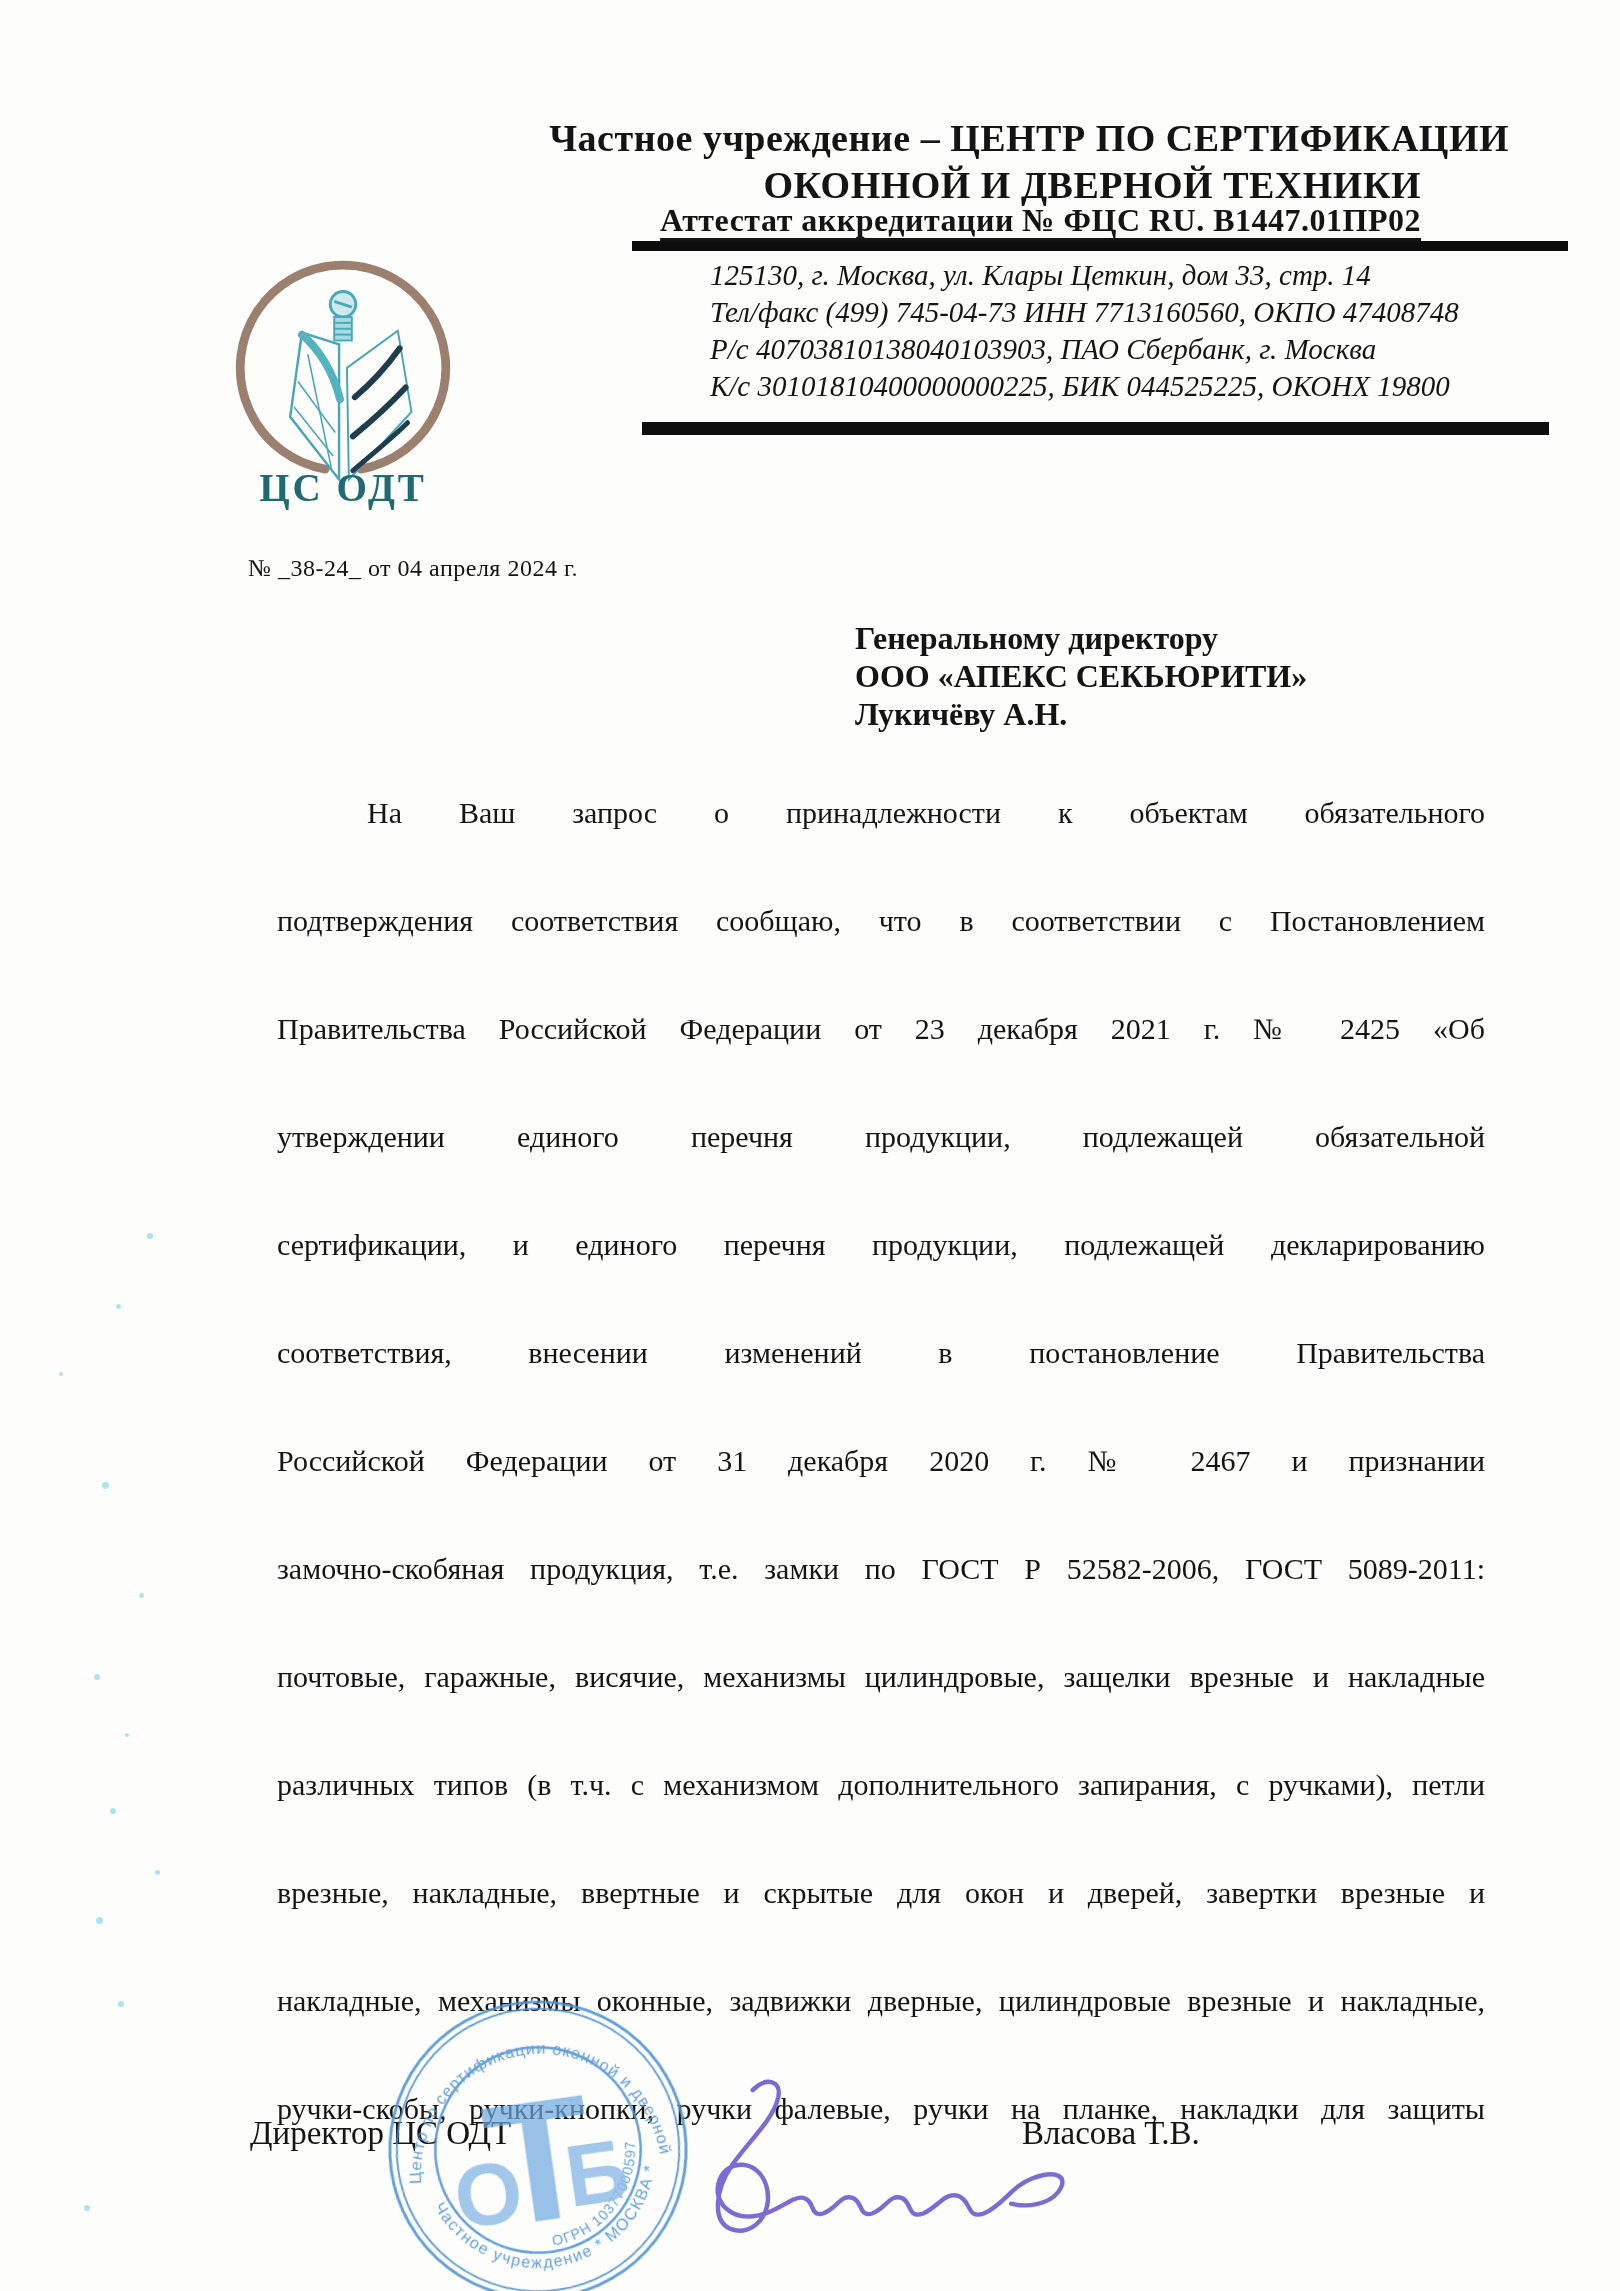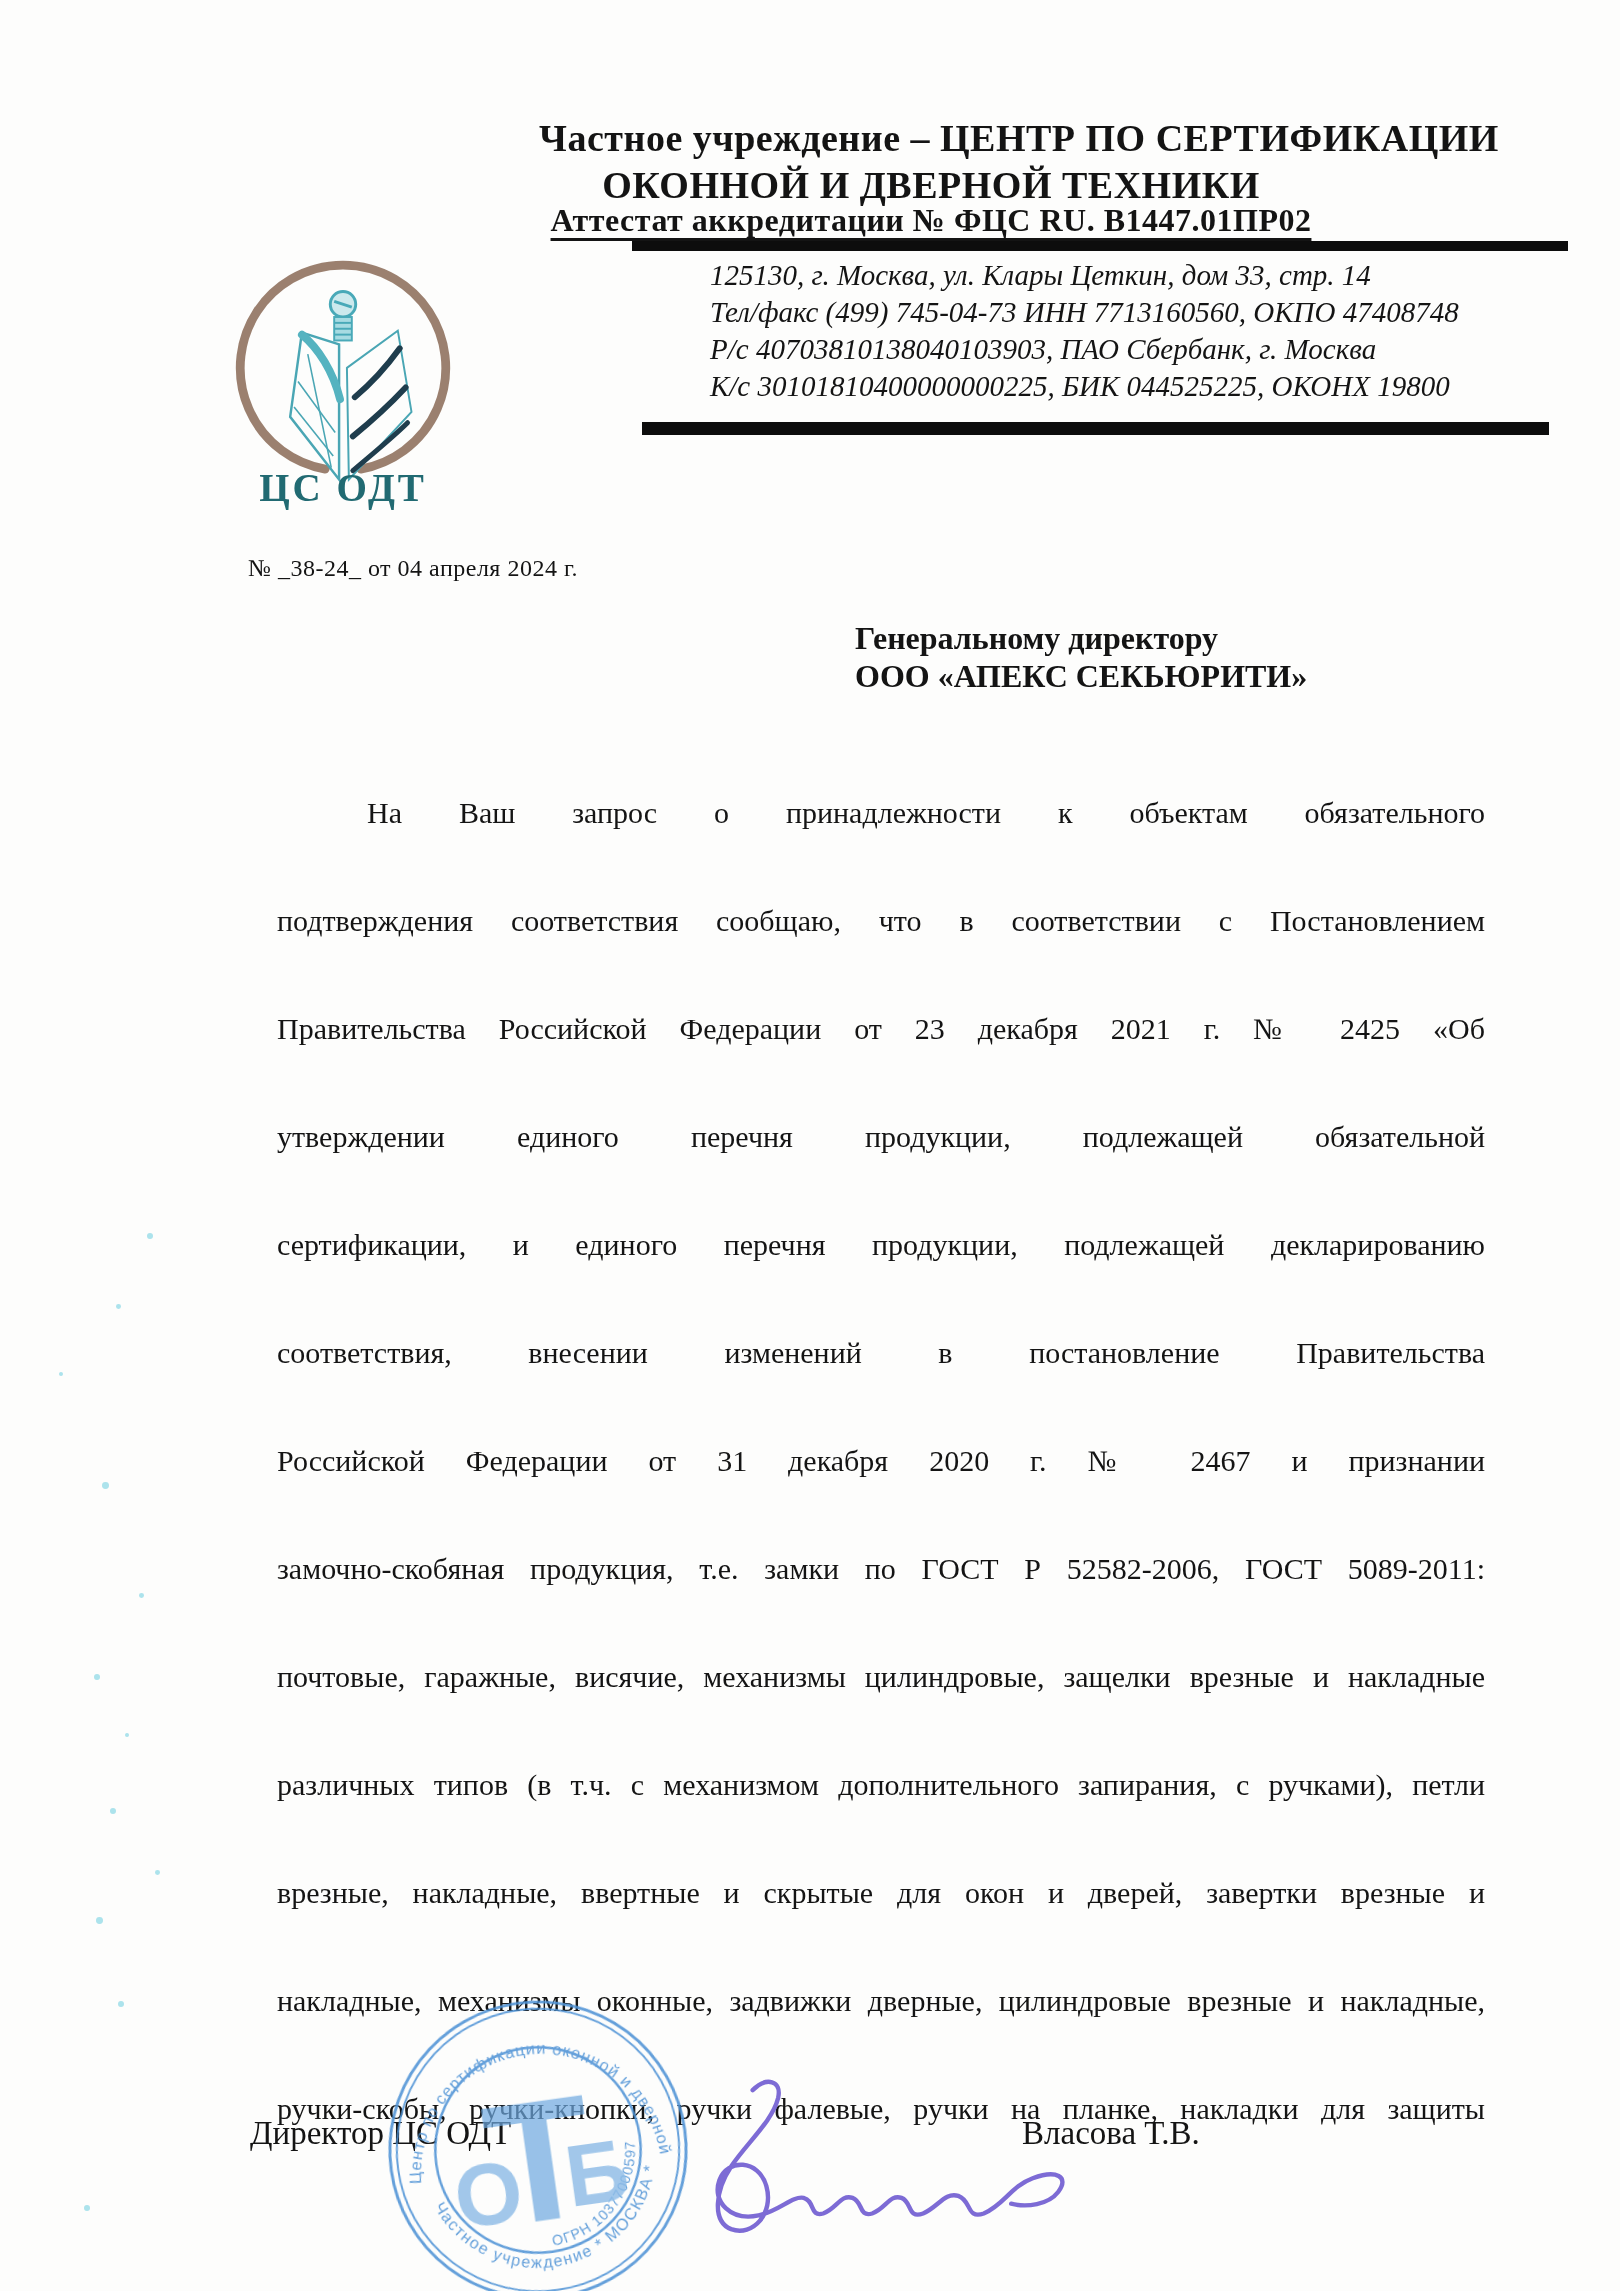--- a/index.html
+++ b/index.html
@@ -2,21 +2,21 @@
 <html><head>
 <meta charset="utf-8">
 <style>
   html,body{margin:0;padding:0;background:#ffffff;}
   .page{
     position:relative;width:1620px;height:2292px;margin:0 auto;
     background:#fdfdfc;overflow:hidden;
     font-family:"Liberation Serif","DejaVu Serif",serif;color:#141414;
   }
   
-  .title-line{position:absolute;text-align:center;font-weight:bold;letter-spacing:0.5px;}
+  .title-line{position:absolute;text-align:right;font-weight:bold;letter-spacing:0.5px;}
   .title-1{left:529px;top:116px;width:980px;font-size:38px;}
   .title-2{left:441px;top:163px;width:980px;font-size:38px;}
   .accred{left:441px;top:202px;width:980px;font-size:32px;
           text-decoration:underline;text-underline-offset:6.9px;text-decoration-thickness:2.5px;}
   .bar{position:absolute;background:#0d0d0d;}
   .bar-top{left:632px;top:241px;width:936px;height:9.8px;}
   .bar-bottom{left:642px;top:422px;width:907px;height:12.7px;}
   .address{position:absolute;left:686px;top:257px;width:804px;
            font-style:italic;font-size:29px;line-height:37px;}
   .aline{white-space:nowrap;margin-left:24px;}
@@ -85,20 +85,21 @@
       <path d="M 150 225 C 170 208 192 190 206 176" fill="none" stroke="#1f3d4d" stroke-width="5" stroke-linecap="round"></path>
     </g>
     <text x="140" y="256" text-anchor="middle" font-size="40" font-weight="bold" letter-spacing="3" fill="#216a72" font-family="Liberation Serif, serif">ЦС ОДТ</text>
   </svg>
 
   <div class="refline">№ _38-24_ от   04 апреля 2024 г.</div>
 
   <div class="recipient">
       <div class="rline">Генеральному директору</div>
       <div class="rline">ООО «АПЕКС  СЕКЬЮРИТИ»</div>
+      <div class="rline">Лукичёву А.Н.</div>
     </div>
 
   <div class="body-text">
     <div>
         <div class="bline just ind">На Ваш запрос о принадлежности к объектам обязательного</div>
         <div class="bline just">подтверждения соответствия сообщаю, что в соответствии с Постановлением</div>
         <div class="bline just">Правительства Российской Федерации от 23 декабря 2021 г. № 2425 «Об</div>
         <div class="bline just">утверждении единого перечня продукции, подлежащей обязательной</div>
         <div class="bline just">сертификации, и единого перечня продукции, подлежащей декларированию</div>
         <div class="bline just">соответствия, внесении изменений в постановление Правительства</div>

